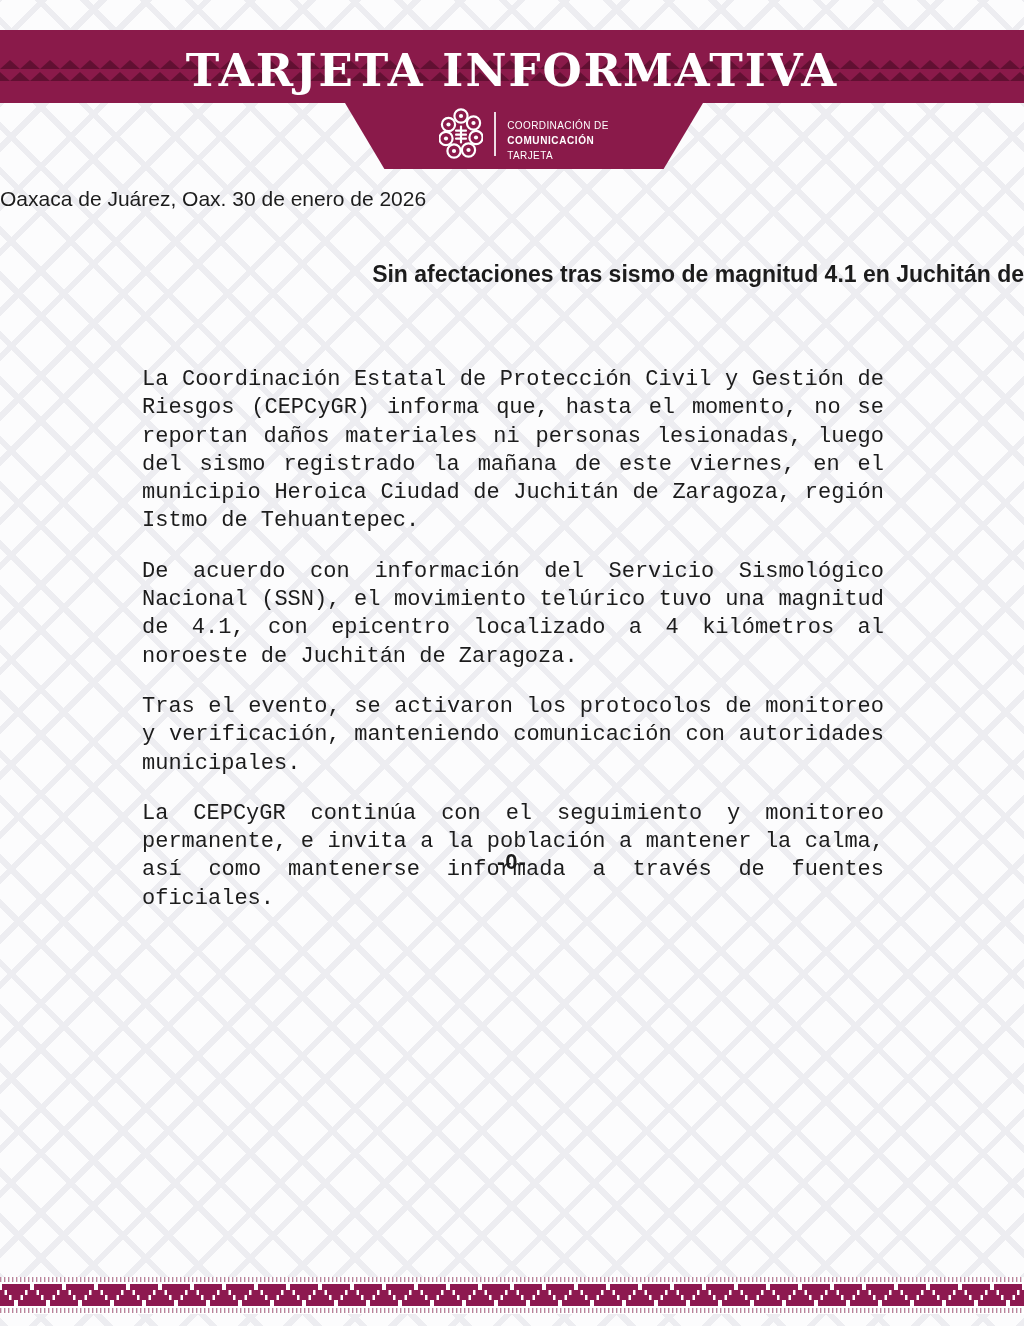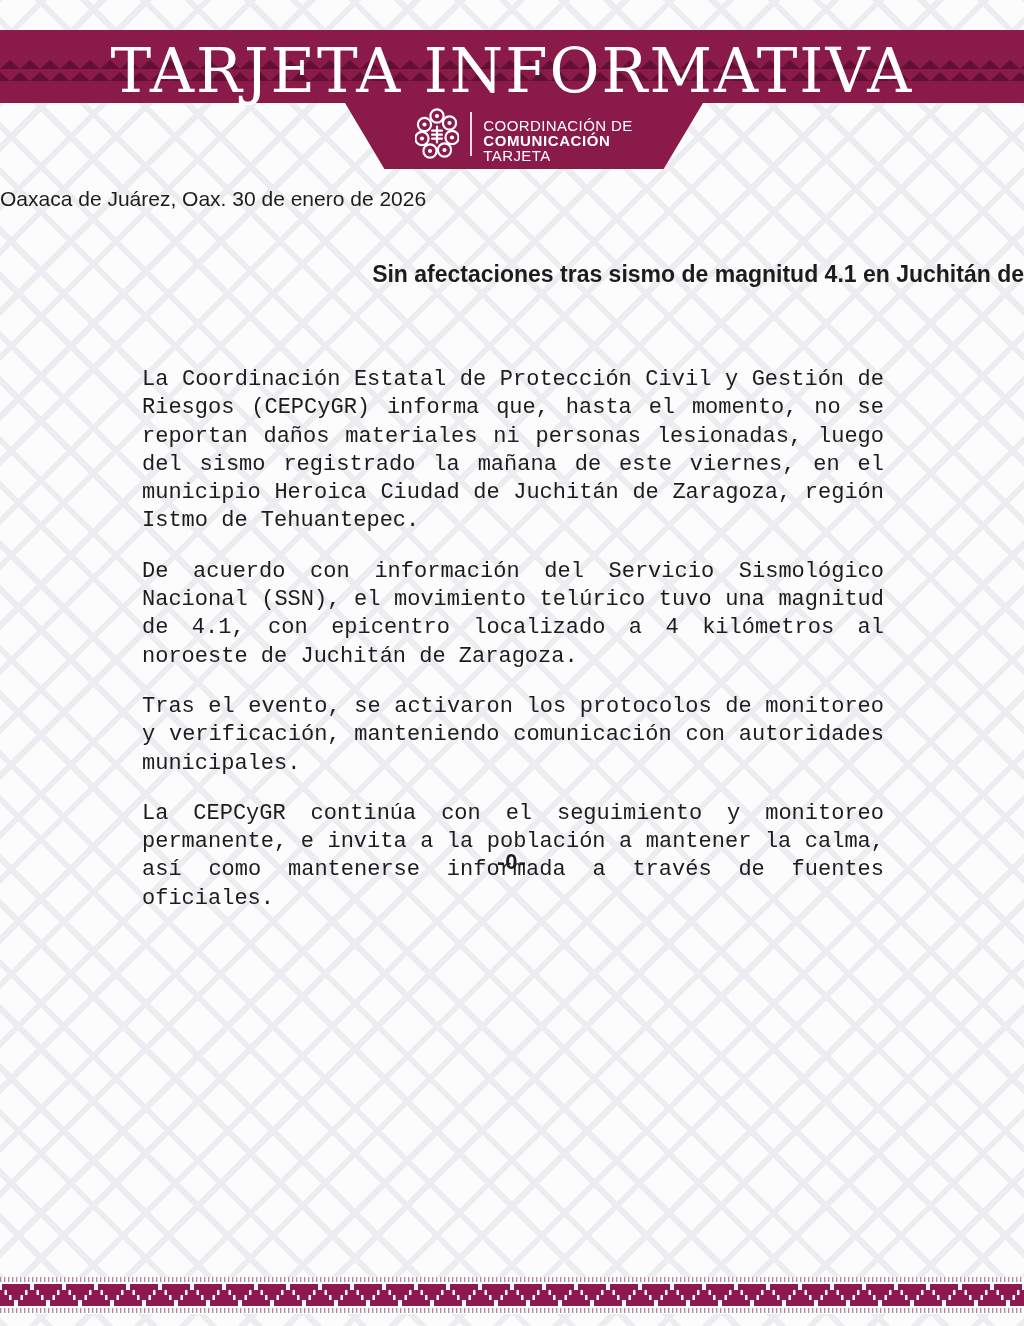--- a/index.html
+++ b/index.html
@@ -33,22 +33,22 @@
   .banner-title {
     position: relative;
     z-index: 2;
     width: 100%;
     height: 100%;
     display: flex;
     align-items: center;
     justify-content: center;
     padding-top: 8px;
     font-family: "DejaVu Serif", serif;
-    font-weight: normal;
-    font-size: 61px;
+    font-weight: bold;
+    font-size: 45px;
     letter-spacing: 2px;
     color: #ffffff;
     white-space: nowrap;
   }
   
   .trapezoid {
     position: absolute;
     top: 103px;
     left: 345px;
     width: 358px;
@@ -62,21 +62,21 @@
     padding-bottom: 4px;
   }
   .logo-knot { flex: 0 0 auto; }
   .logo-divider {
     width: 2px;
     height: 44px;
     background: rgba(255,255,255,0.85);
   }
   .logo-text {
     color: #ffffff;
-    font-size: 15px;
+    font-size: 10px;
     line-height: 15px;
     letter-spacing: 0.4px;
     white-space: nowrap;
     margin-top: 13px;
   }
   .logo-text .bold { font-weight: bold; letter-spacing: 0.6px; }
   
   .dateline {
     position: absolute;
     top: 187px; left: 0; right: 0;

